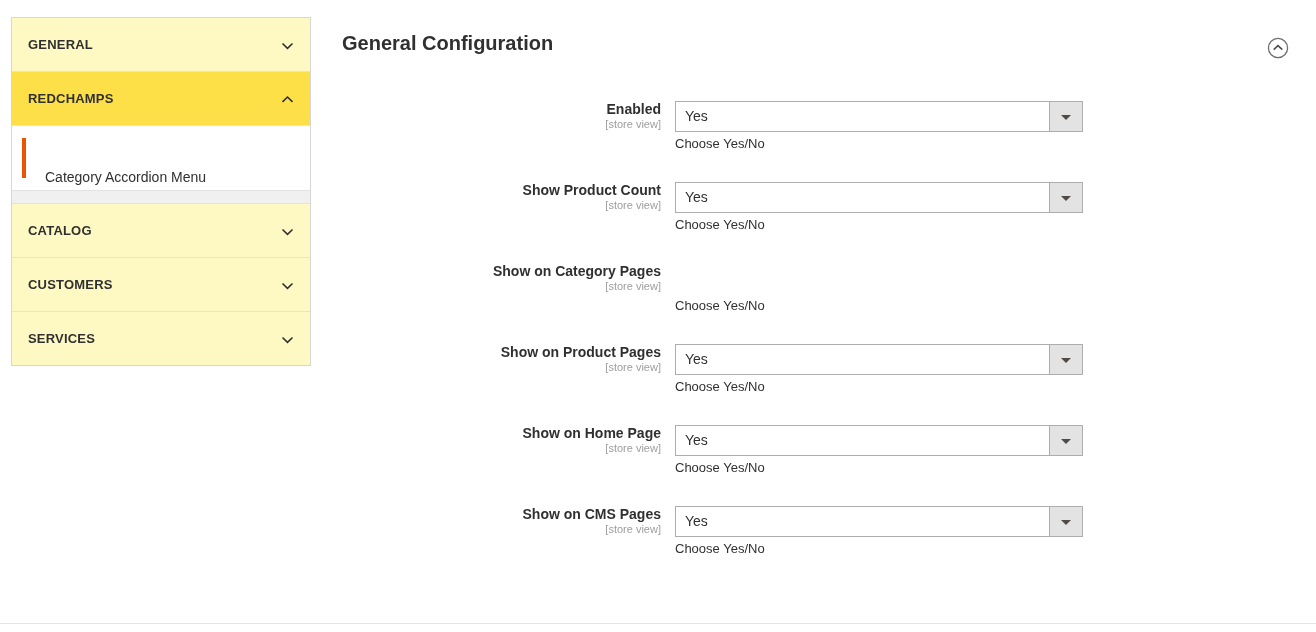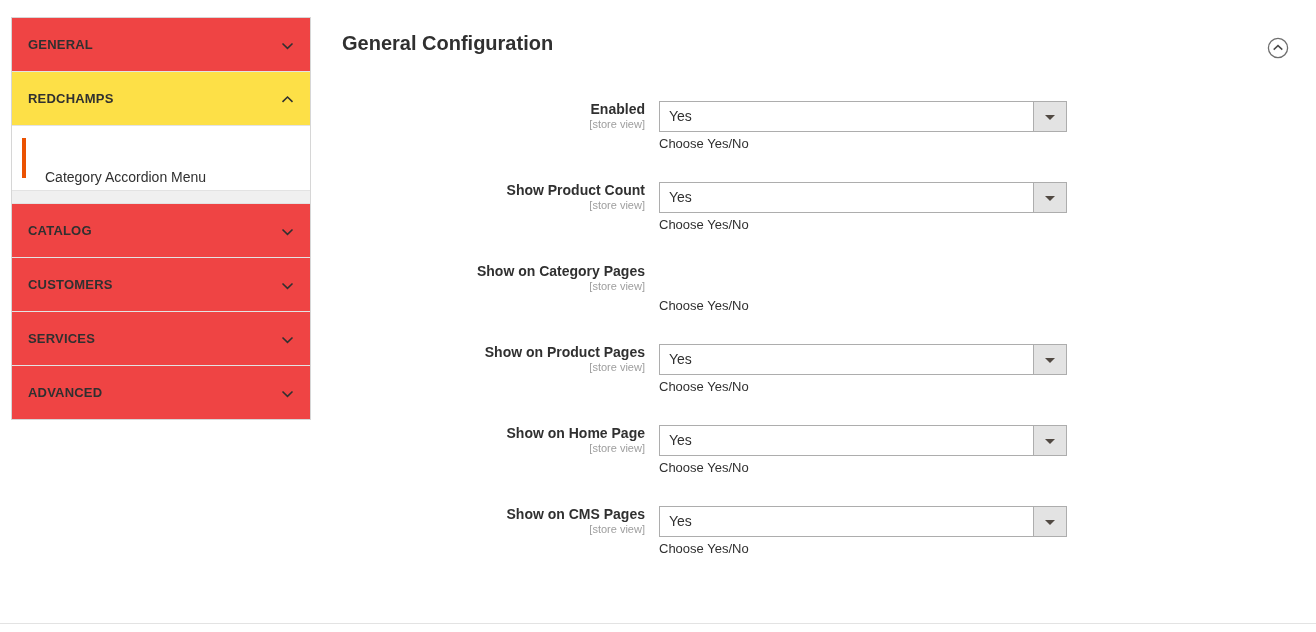--- a/index.html
+++ b/index.html
@@ -41,21 +41,21 @@
     border-bottom: none;
   }
   .nav-header {
     position: relative;
     display: flex;
     align-items: center;
     height: 53px;
     padding: 0 38px 0 16px;
     box-sizing: border-box;
     cursor: pointer;
-    background: #ef4444;
+    background: #fef9c3;
   }
   .nav-header.is-open {
     background: #fde047;
   }
   .nav-title {
     font-size: 13px;
     font-weight: bold;
     letter-spacing: 0.2px;
     color: #303030;
     line-height: 1;
@@ -136,21 +136,21 @@
     top: 37px;
     width: 22px;
     height: 22px;
     cursor: pointer;
   }
   .collapse-toggle svg { display: block; }
 
   
   .form-rows {
     position: absolute;
-    left: 0;
+    left: 16px;
     top: 62px;
     right: 0;
   }
   .field-row {
     position: relative;
     height: 81px;
   }
   .field-label-wrap {
     position: absolute;
     left: 0;
@@ -298,30 +298,20 @@
       <div class="nav-header">
         <span class="nav-title">SERVICES</span>
         <span class="chevron">
           <svg viewBox="0 0 13 13" width="13" height="13">
               <path d="M1.5 4.5 L6.5 9.3 L11.5 4.5" fill="none" stroke="#303030" stroke-width="1.6"></path>
             </svg>
         </span>
       </div>
     </div>
 
-    <div class="nav-section">
-      <div class="nav-header">
-        <span class="nav-title">ADVANCED</span>
-        <span class="chevron">
-          <svg viewBox="0 0 13 13" width="13" height="13">
-              <path d="M1.5 4.5 L6.5 9.3 L11.5 4.5" fill="none" stroke="#303030" stroke-width="1.6"></path>
-            </svg>
-        </span>
-      </div>
-    </div>
 
   </div>
 
   <div class="content">
 
     <div class="section-head">
       <div class="section-title">General Configuration</div>
       <div class="collapse-toggle">
         <svg viewBox="0 0 22 22" width="22" height="22">
           <circle cx="11" cy="11" r="9.6" fill="none" stroke="#6e6e6e" stroke-width="1.3"></circle>

